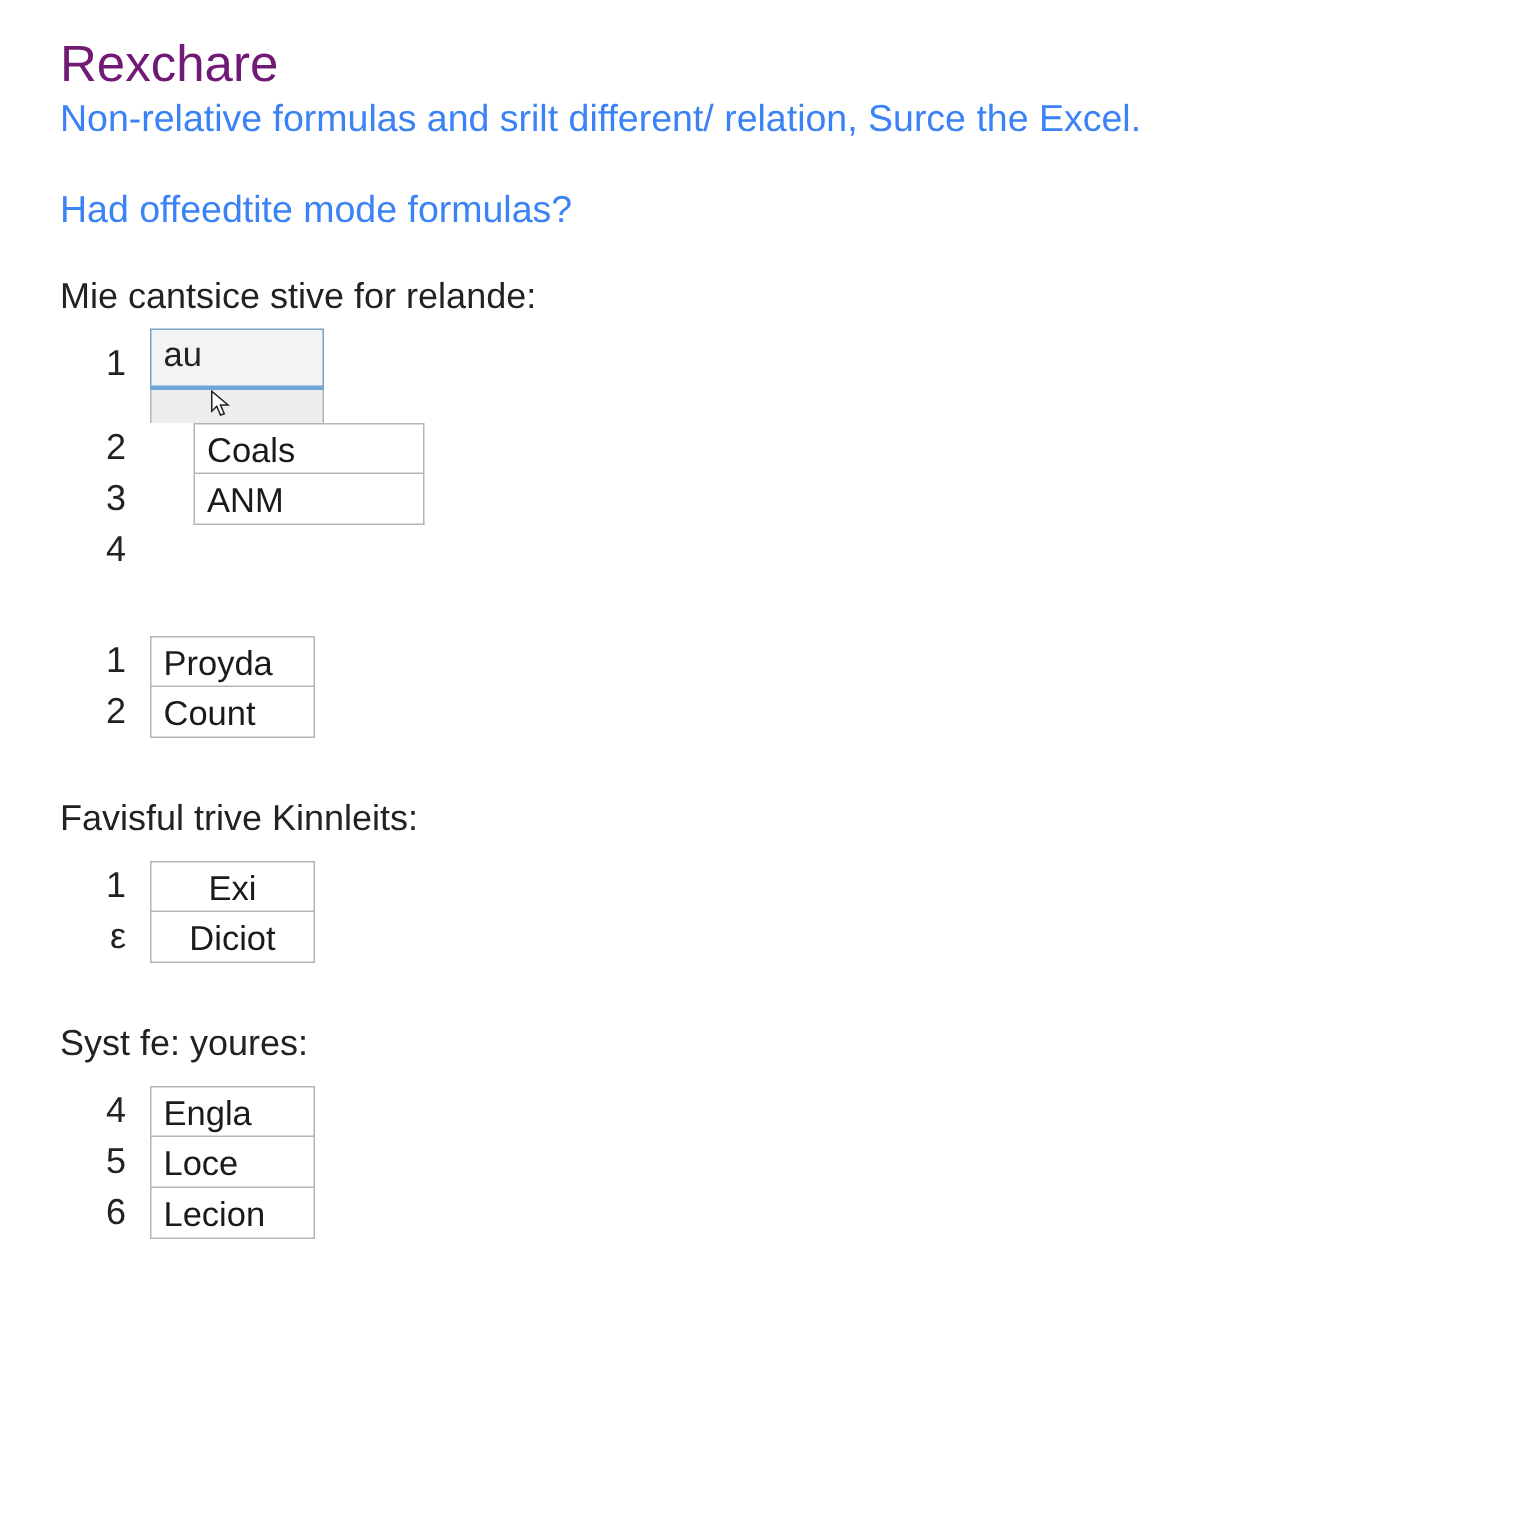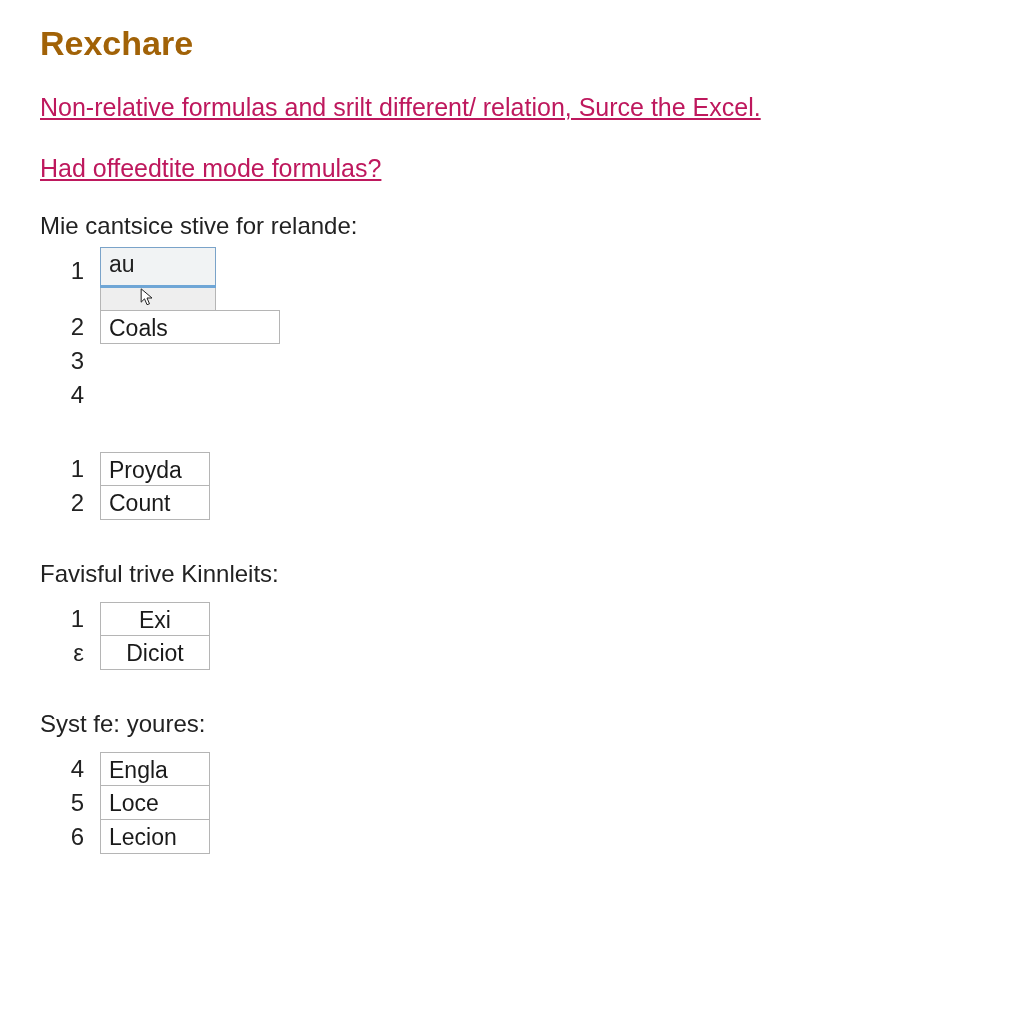--- a/index.html
+++ b/index.html
@@ -10,30 +10,28 @@
     body {
       font-family: 'Segoe UI', Tahoma, Geneva, Verdana, sans-serif;
       background: #ffffff;
       width: 1024px;
       height: 1024px;
       padding: 24px 40px;
       color: #222;
     }
     h1 {
       font-size: 34px;
-      font-weight: 700;
-      margin-bottom: 28px;
-      color: #a16207;
+      font-weight: 400;
+      color: #701a75;
     }
     .para {
       font-size: 25px;
-      color: #be185d;
+      color: #3b82f6;
       margin-bottom: 28px;
       line-height: 1.3;
-      text-decoration: underline;
     }
     .subhead {
       font-size: 24px;
       color: #222;
       margin-bottom: 14px;
     }
     .section {
       margin-bottom: 40px;
     }
     .grid-block {
@@ -60,21 +58,22 @@
       color: #1a1a1a;
       min-width: 110px;
       height: 34px;
       line-height: 30px;
       background: #fff;
     }
     .cell.first {
       border-top: 1px solid #b5b5b5;
     }
     .cell.w-a {
-      width: 180px;
+      width: 154px;
+      margin-left: 29px;
     }
     
     .edit-cell {
       border: 1px solid #7aa3c9;
       background: #f1f3f4;
       padding: 2px 8px;
       font-size: 23px;
       width: 116px;
       height: 48px;
       line-height: 28px;
@@ -135,20 +134,21 @@
     <svg class="cursor-arrow" viewBox="0 0 16 24">
       <path d="M1 1 L1 17 L5 13 L8 20 L11 19 L8 12 L14 12 Z" fill="#fff" stroke="#222" stroke-width="1.2"></path>
     </svg>
     <div class="s1-spacer"></div>
     <div class="grid-row">
       <div class="row-num">2</div>
       <div class="cell first w-a">Coals</div>
     </div>
     <div class="grid-row">
       <div class="row-num">3</div>
+      <div class="cell w-a">ANM</div>
     </div>
     <div class="grid-row">
       <div class="row-num">4</div>
     </div>
   </div>
 </div>
 
 <div class="section">
   <div class="grid-block s2-grid">
     <div class="grid-row">

